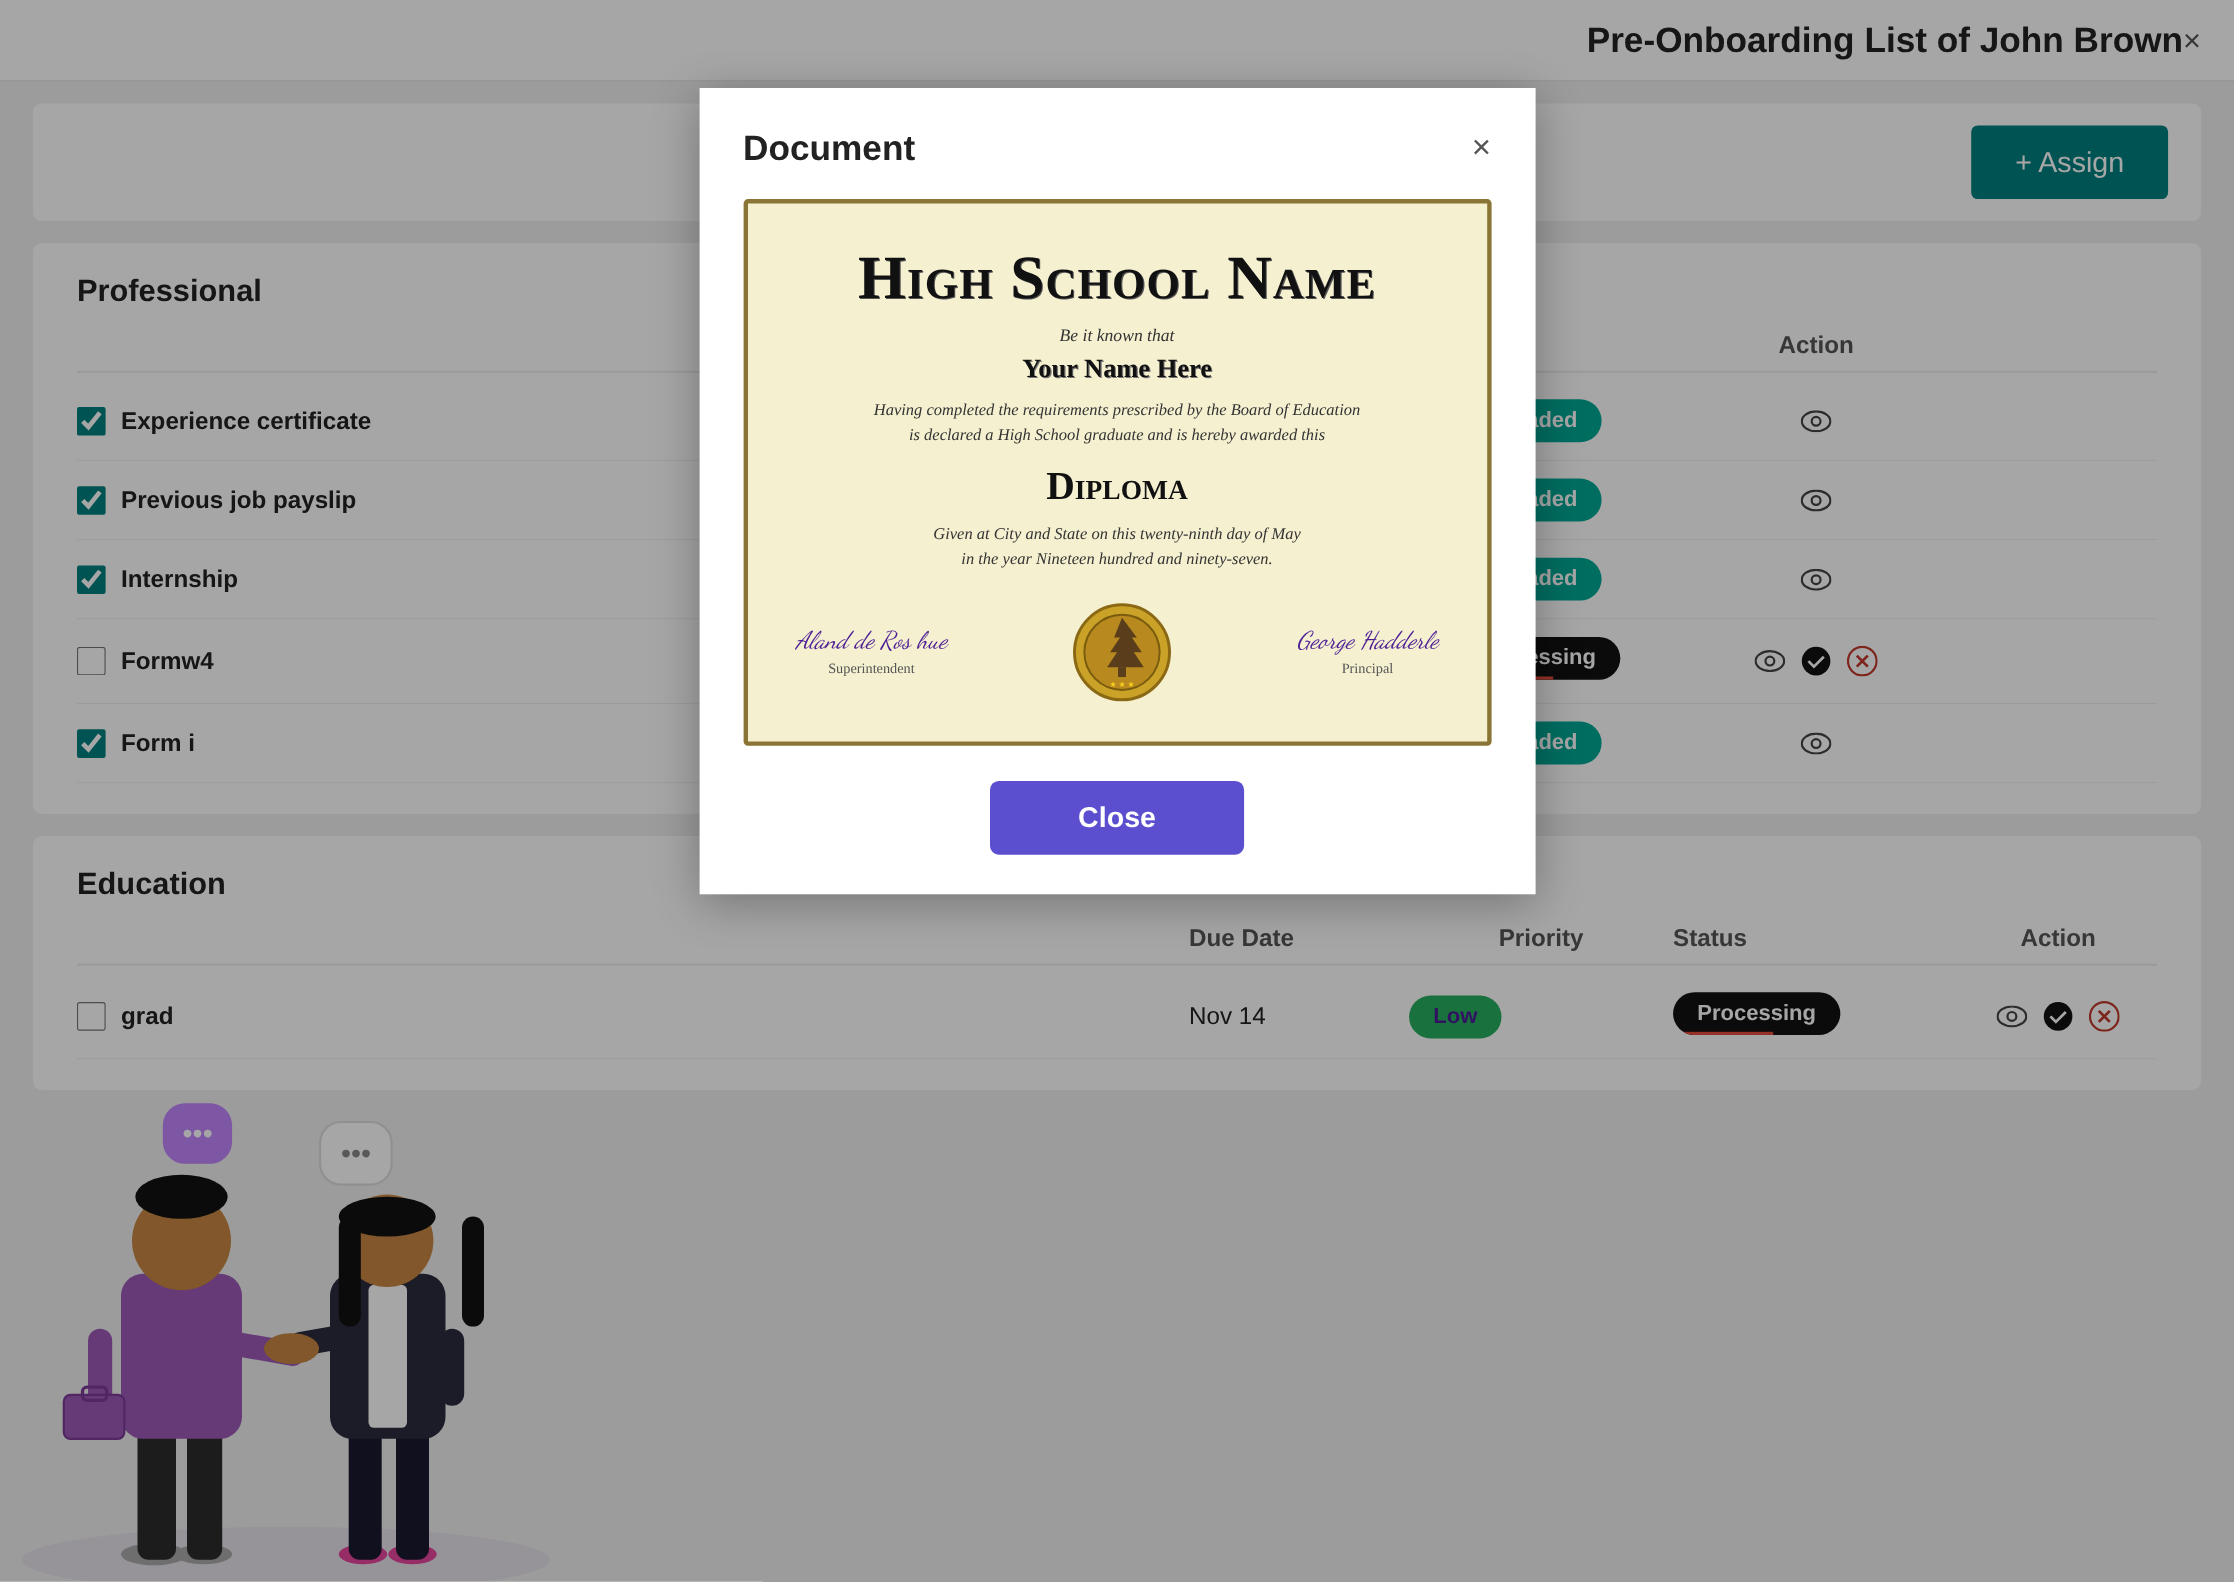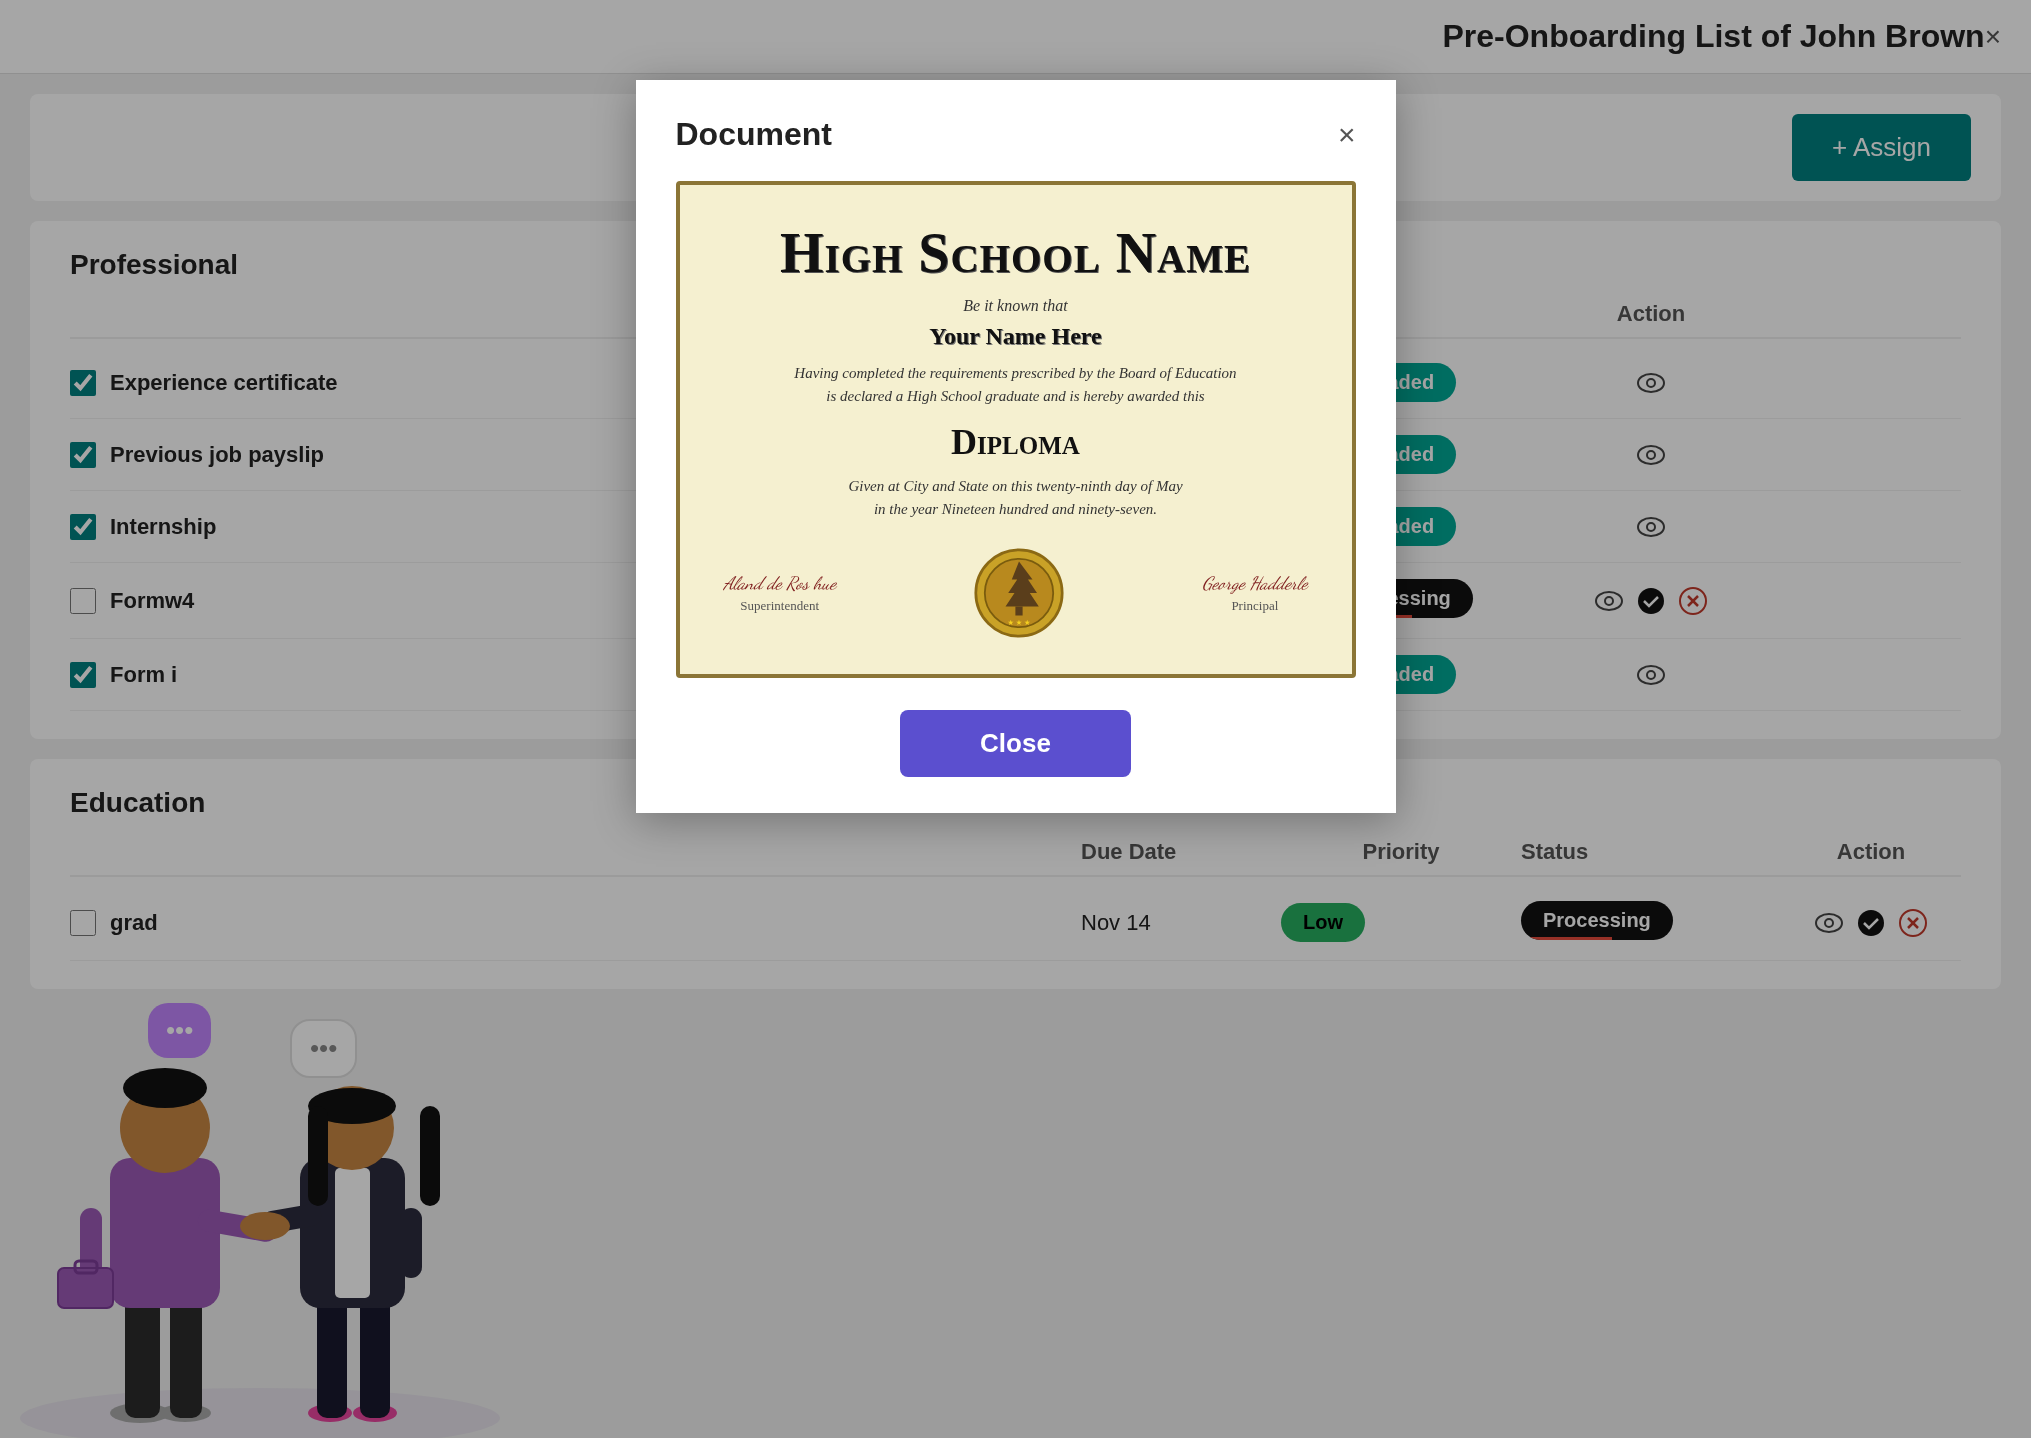--- a/index.html
+++ b/index.html
@@ -171,21 +171,21 @@
     }
     .edu-table-row {
       display: grid;
       grid-template-columns: 1fr 200px 240px 260px 180px;
       align-items: center;
       padding: 16px 0;
       border-bottom: 1px solid #f0f0f0;
     }
     .priority-low {
       background: #27ae60;
-      color: #000000;
+      color: #4c1d95;
       border-radius: 20px;
       padding: 8px 22px;
       font-size: 20px;
       font-weight: 600;
       text-align: center;
       display: inline-block;
     }
 
     
     .illustration {
@@ -302,22 +302,22 @@
       margin-top: 10px;
     }
     .signature-block {
       display: flex;
       flex-direction: column;
       align-items: center;
       gap: 4px;
     }
     .signature-text {
       font-family: 'Dancing Script', cursive;
-      font-size: 18px;
-      color: #7f1d1d;
+      font-size: 22px;
+      color: #4c1d95;
       font-style: italic;
     }
     .signature-title {
       font-size: 13px;
       color: #555;
     }
     .diploma-seal {
       width: 90px;
       height: 90px;
     }

